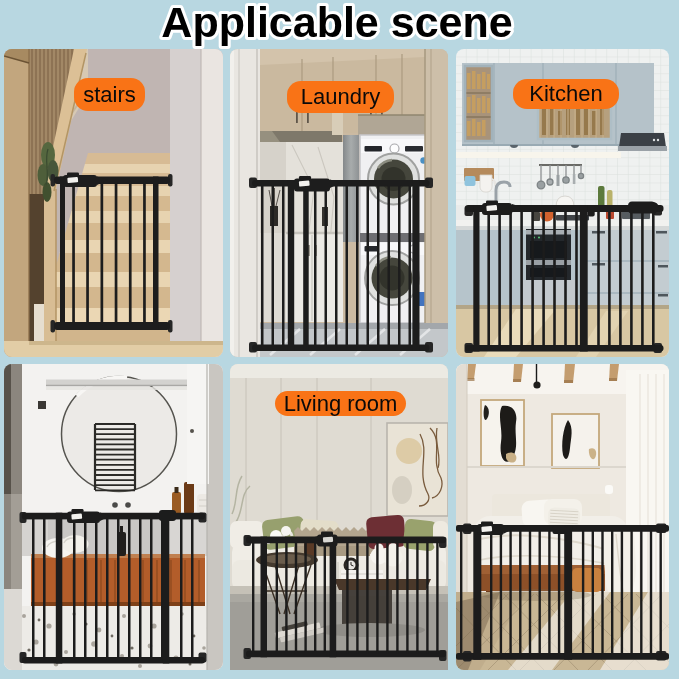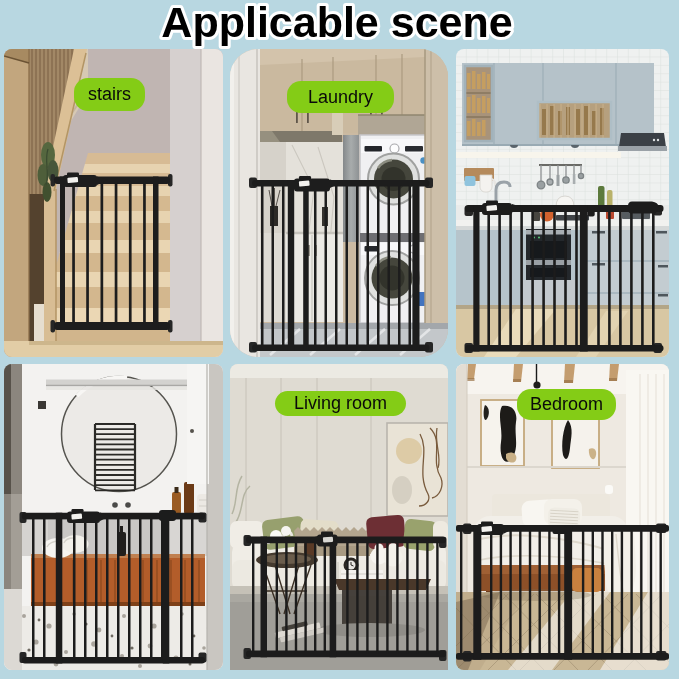--- a/index.html
+++ b/index.html
@@ -1,24 +1,24 @@
 <!DOCTYPE html>
 <html><head>
 <meta charset="utf-8">
 <style>
   html,body{margin:0;padding:0;}
   body{width:679px;height:679px;background:#b8d7e1;position:relative;overflow:hidden;
        font-family:"Liberation Sans",sans-serif;}
   .panel{position:absolute;border-radius:8px;overflow:hidden;}
   .panel svg{display:block;}
-  .lbl{position:absolute;background:#84cc16;border-radius:14px;color:#0a0a0a;
-       font-size:18px;text-align:center;z-index:5;
+  .lbl{position:absolute;background:#f97316;border-radius:14px;color:#0a0a0a;
+       font-size:22px;text-align:center;z-index:5;
        display:flex;align-items:center;justify-content:center;}
   #p1{left:4px;top:49px;width:219px;height:308px;}
-  #p2{left:230px;top:49px;width:218px;height:308px;border-radius:28px;}
+  #p2{left:230px;top:49px;width:218px;height:308px;}
   #p3{left:456px;top:49px;width:213px;height:308px;}
   #p4{left:4px;top:364px;width:219px;height:306px;}
   #p5{left:230px;top:364px;width:218px;height:394px;}
   #p6{left:456px;top:364px;width:213px;height:306px;}
 </style>
 </head>
 <body>
 <svg id="title" width="679" height="54" style="position:absolute;left:0;top:0;z-index:9">
   <text x="337" y="37" text-anchor="middle" font-family="Liberation Sans" font-size="43" font-weight="bold" fill="#000" stroke="#fff" stroke-width="6" paint-order="stroke" stroke-linejoin="round">Applicable scene</text>
 </svg>
@@ -249,20 +249,21 @@
       <rect x="182.4" y="131" width="7.1" height="171"></rect>
       <rect x="69" y="127" width="12" height="4" rx="1.2"></rect>
         <rect x="64" y="129.5" width="36" height="13" rx="3"></rect>
         <polygon points="100,130.5 110.5,133.7 100,139.0"></polygon>
         <rect x="69" y="132" width="10.5" height="5.2" rx="1" fill="#f2f1ee" transform="rotate(-5 74 134.5)"></rect>
     </g>
   </svg>
 </div>
 
 <div id="p3" class="panel">
+  <div class="lbl" style="left:57px;top:30px;width:106px;height:30px;">Kitchen</div>
   <svg width="213" height="308" viewBox="0 0 213 308">
     <defs>
       <pattern id="tile3" width="10.8" height="8.4" patternUnits="userSpaceOnUse">
         <rect width="10.8" height="8.4" fill="#eff1f0"></rect>
         <path d="M10.8,0 V8.4 H0" stroke="#dbe0dd" stroke-width="1" fill="none"></path>
       </pattern>
     </defs>
     <rect x="0" y="0" width="213" height="308" fill="url(#tile3)"></rect>
 
     <rect x="6" y="14" width="192" height="82" fill="#b5c2c9"></rect>
@@ -691,21 +692,20 @@
       <rect x="99.6" y="172.6" width="6.6" height="120.7"></rect>
       <rect x="91" y="167.5" width="12" height="4" rx="1.2"></rect>
         <rect x="87" y="170.5" width="20.5" height="12" rx="3"></rect>
         <polygon points="88,172 77,175.2 88,180.5"></polygon>
         <rect x="93" y="173" width="10" height="5.2" rx="1" fill="#d8d7d3" transform="rotate(-4 98 175.5)"></rect>
     </g>
   </svg>
 </div>
 
 <div id="p6" class="panel">
-  <div class="lbl" style="left:61px;top:25px;width:99px;height:31px;">Bedroom</div>
   <svg width="213" height="306" viewBox="0 0 213 306">
     <rect x="0" y="0" width="213" height="306" fill="#eee9e1"></rect>
 
     <rect x="0" y="0" width="213" height="30" fill="#f7f4ef"></rect>
     <g fill="#c49d6f">
       <polygon points="12,0 20,0 18,15 11,15"></polygon>
       <polygon points="58,0 67,0 65,18 57,18"></polygon>
       <polygon points="109,0 119,0 117,19 108,19"></polygon>
       <polygon points="154,0 163,0 161,17 153,17"></polygon>
     </g>

